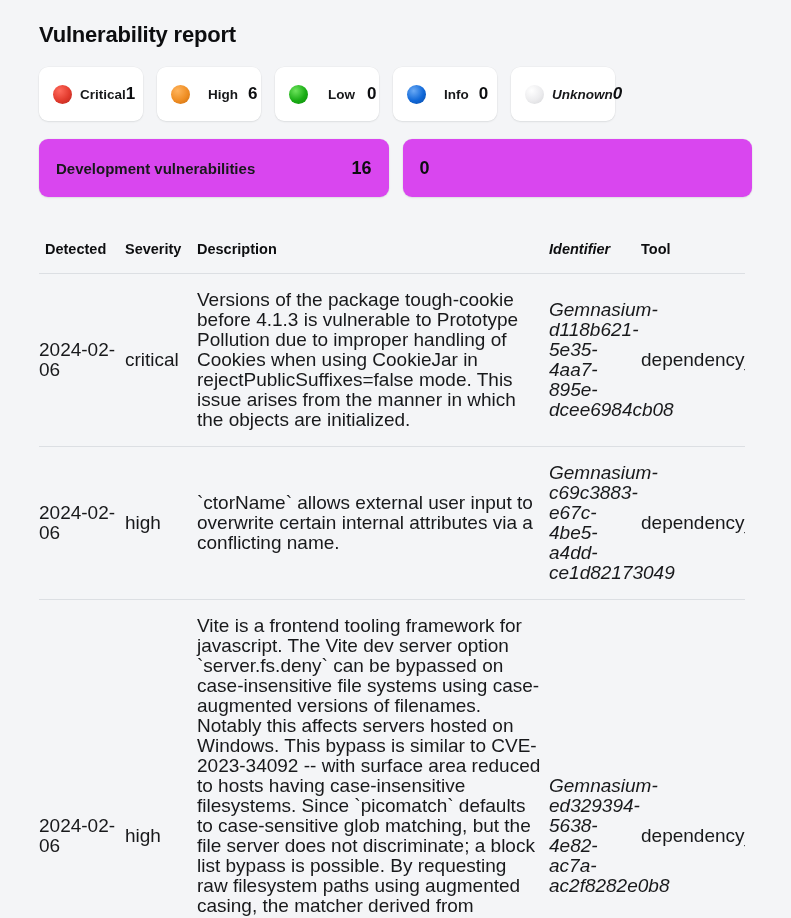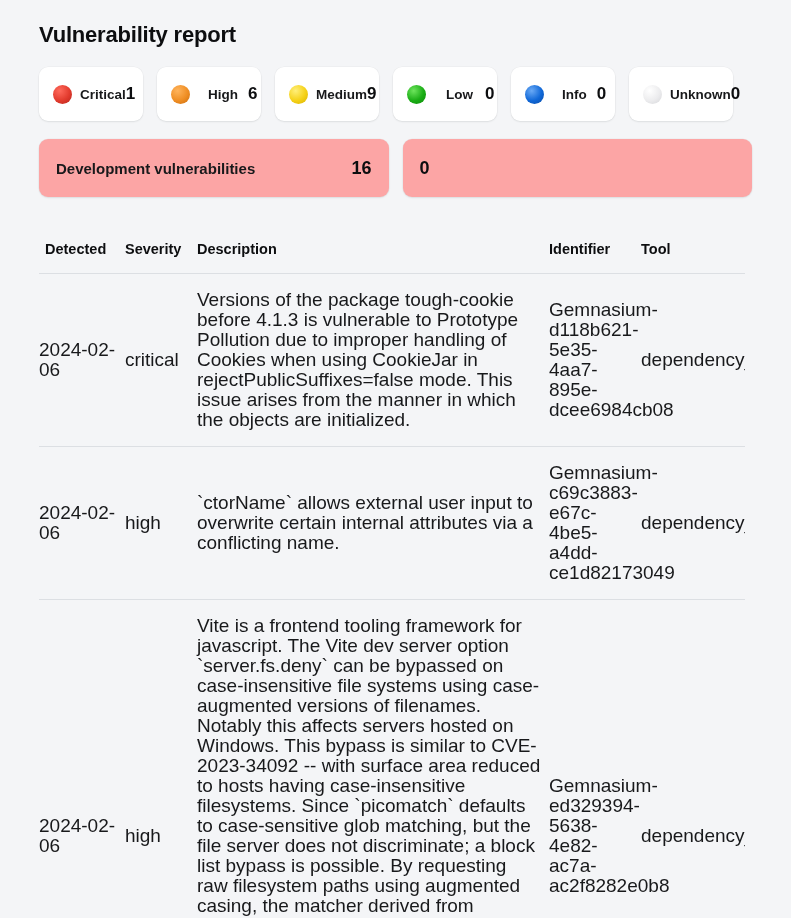--- a/index.html
+++ b/index.html
@@ -76,31 +76,31 @@
   .sev-card.w-high .sev-label { margin-left: 10px; }
   .sev-card.w-high .sev-count { margin-left: 10px; }
   .sev-card.w-medium { width: 104px; }
   .sev-card.w-medium .sev-count { margin-left: 0px; }
   .sev-card.w-low { width: 104px; }
   .sev-card.w-low .sev-label { margin-left: 12px; }
   .sev-card.w-low .sev-count { margin-left: 12px; }
   .sev-card.w-info { width: 104px; }
   .sev-card.w-info .sev-label { margin-left: 10px; }
   .sev-card.w-info .sev-count { margin-left: 10px; }
-  .sev-card.w-unknown { width: 104px; }
+  .sev-card.w-unknown { width: 104px; font-style: italic; }
   .sev-card.w-unknown .sev-count { margin-left: 0px; }
 
   
   .totals-row {
     display: flex;
     gap: 14px;
     padding: 18px 31px 0 31px;
   }
   .total-card {
-    background: #fca5a5;
+    background: #d946ef;
     border-radius: 9px;
     box-shadow: 0 1px 2px rgba(16,22,26,0.08), 0 0 0 0.5px rgba(16,22,26,0.04);
     height: 58px;
     flex: 1 1 0;
     display: flex;
     align-items: center;
     justify-content: space-between;
     padding: 0 17px;
   }
   .total-label {
@@ -139,21 +139,21 @@
     padding: 16px 8px 16px 0;
     vertical-align: middle;
     border-bottom: 1px solid #dcdfe3;
     line-height: 20px;
   }
   table.vuln-table tbody tr:last-child td { border-bottom: none; }
   td.col-detected { padding-left: 6px; margin-left: 24px; }
   .col-detected { width: 86px; }
   .col-severity { width: 72px; }
   .col-description { width: 352px; }
-  .col-identifier { width: 92px; }
+  .col-identifier { width: 92px; font-style: italic; }
   .col-tool { width: 104px; }
   td.col-identifier, td.col-tool { overflow: visible; white-space: normal; }
   td.col-description { padding-right: 16px; }
   td.col-tool { white-space: nowrap; overflow: hidden; }
 </style>
 </head>
 <body>
 
 <div class="page">
 
@@ -166,25 +166,20 @@
       <span class="sev-label">Critical</span>
       <span class="sev-count">1</span>
     </div>
 
     <div class="sev-card w-high">
       <span class="sev-dot" style="background:radial-gradient(circle at 35% 30%, #ffb45c 0%, #ef8e24 55%, #c96a0c 100%);"></span>
       <span class="sev-label">High</span>
       <span class="sev-count">6</span>
     </div>
 
-    <div class="sev-card w-medium">
-      <span class="sev-dot" style="background:radial-gradient(circle at 35% 30%, #ffef7a 0%, #f5d117 55%, #d8b000 100%);"></span>
-      <span class="sev-label">Medium</span>
-      <span class="sev-count">9</span>
-    </div>
 
     <div class="sev-card w-low">
       <span class="sev-dot" style="background:radial-gradient(circle at 35% 30%, #6de45c 0%, #1aad15 55%, #0d8a0a 100%);"></span>
       <span class="sev-label">Low</span>
       <span class="sev-count">0</span>
     </div>
 
     <div class="sev-card w-info">
       <span class="sev-dot" style="background:radial-gradient(circle at 35% 30%, #69a9f5 0%, #1068d8 55%, #0a4ba3 100%);"></span>
       <span class="sev-label">Info</span>

